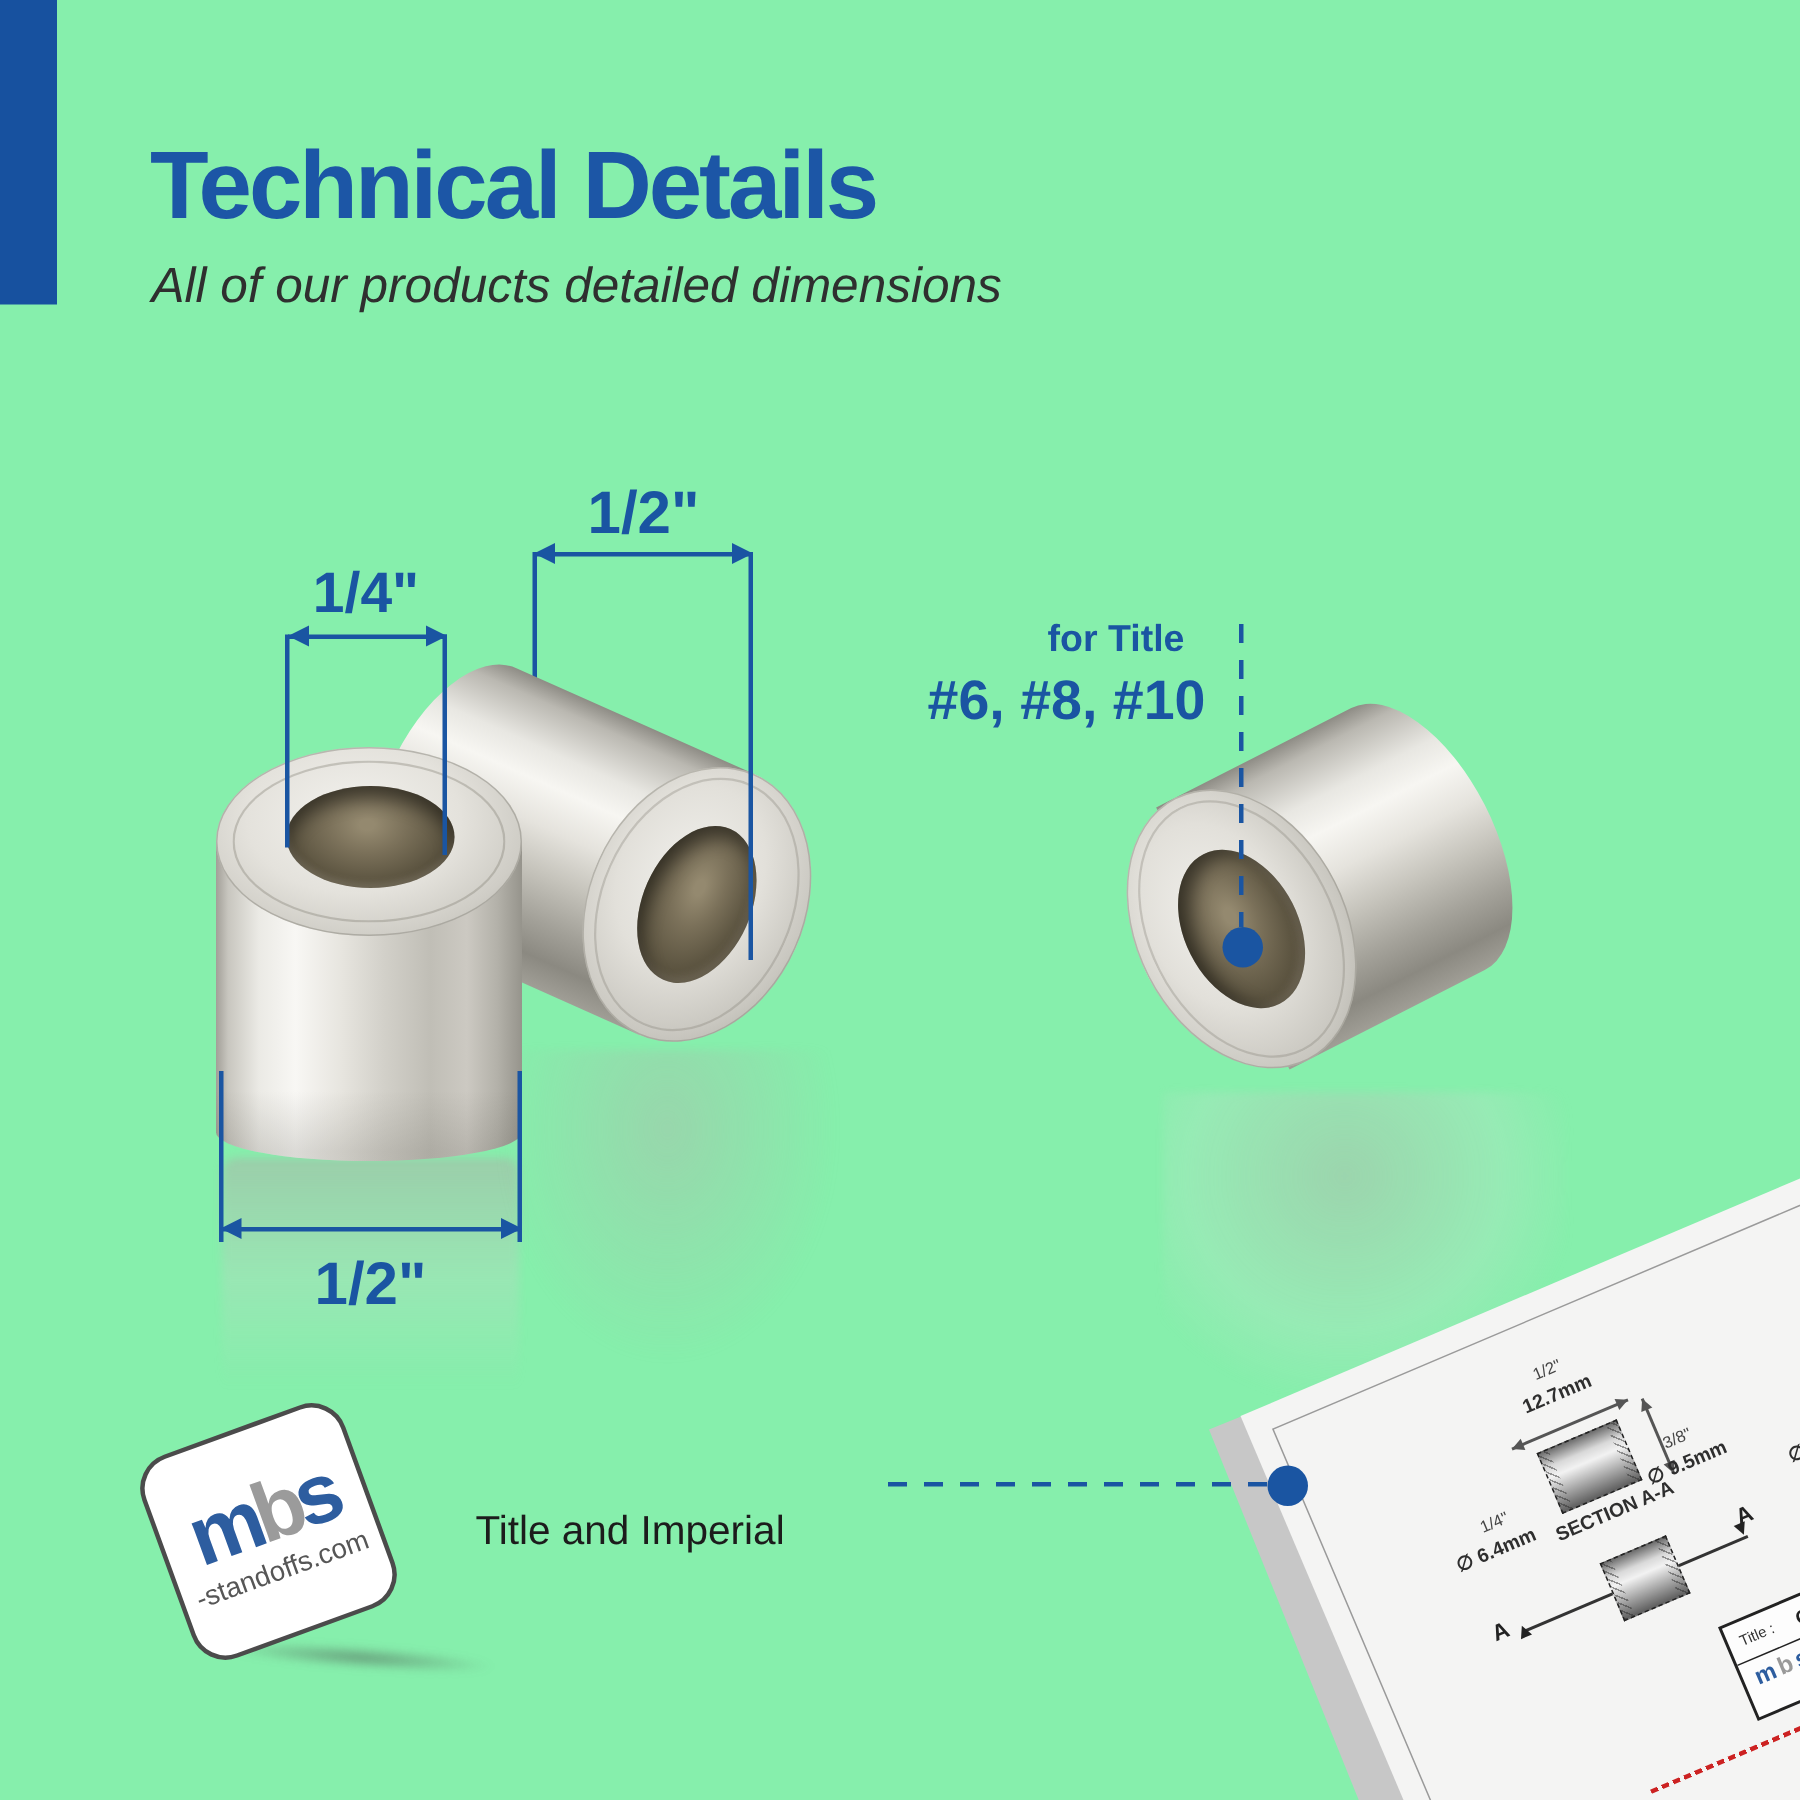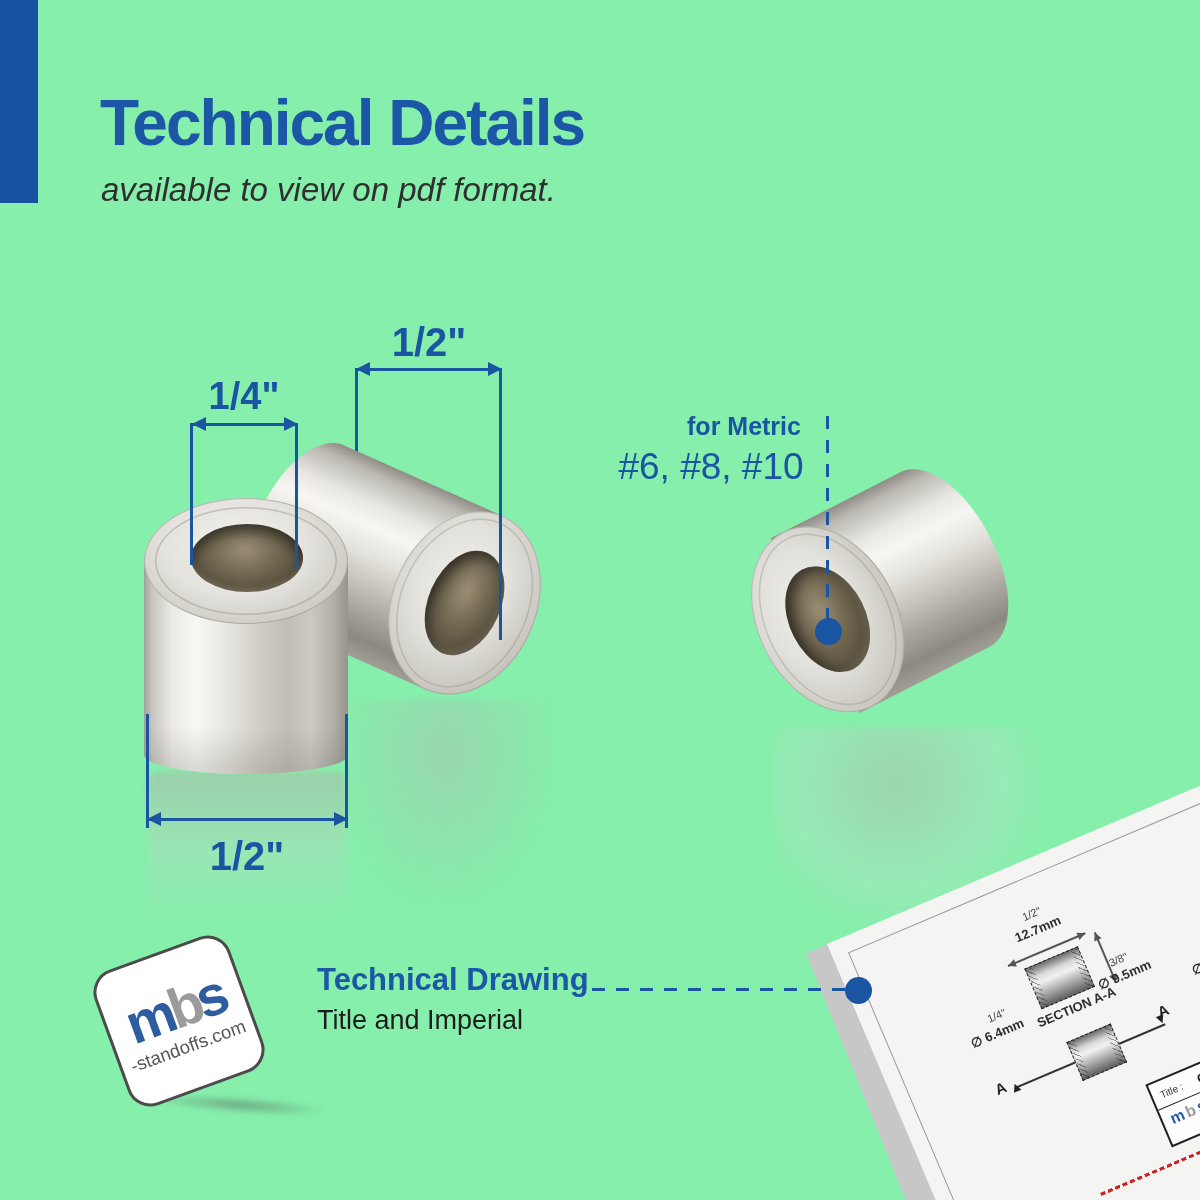--- a/index.html
+++ b/index.html
@@ -60,21 +60,21 @@
   .refl{z-index:0;filter:blur(3px);}
   .refl-left{left:148px;top:772px;width:198px;height:180px;border-radius:10px;
      background:linear-gradient(180deg,rgba(176,174,168,.5),rgba(210,209,205,.25) 45%,rgba(240,240,239,0) 85%);}
   .refl-mid{left:330px;top:700px;width:230px;height:210px;
      background:radial-gradient(ellipse at 50% 25%,rgba(180,178,172,.4),rgba(255,255,255,0) 70%);}
   .refl-right{left:775px;top:728px;width:270px;height:200px;
      background:radial-gradient(ellipse at 45% 28%,rgba(183,181,175,.45),rgba(220,220,218,.2) 50%,rgba(255,255,255,0) 75%);}
 
   
   .screw-l1{font-size:25px;font-weight:800;color:#1a55a2;z-index:6;}
-  .screw-l2{font-size:37px;font-weight:400;color:#1a55a2;z-index:6;}
+  .screw-l2{font-size:37px;font-weight:700;color:#1a55a2;z-index:6;}
 
   
   .logo-card{left:107px;top:949px;width:138px;height:138px;background:#fff;border:3.5px solid #4b4b4b;
      border-radius:24px;transform:rotate(-20deg);z-index:4;display:flex;flex-direction:column;
      align-items:center;justify-content:center;}
   .logo-word{font-size:56px;font-weight:800;letter-spacing:-5px;line-height:50px;display:flex;}
   .logo-m,.logo-s{color:#2d5d9f;} .logo-b{color:#9b9b9b;}
   .logo-domain{font-size:18.5px;color:#565656;margin-top:3px;letter-spacing:0;}
   .logo-shadow{left:150px;top:1098px;width:180px;height:14px;border-radius:50%;
      background:radial-gradient(closest-side,rgba(70,70,70,.5),rgba(70,70,70,0));
@@ -113,21 +113,21 @@
      background:repeating-linear-gradient(90deg,#cc2222 0 5px,rgba(204,34,34,0) 5px 8px);}
 </style>
 </head>
 <body>
 
 <div class="stage">
 
   <div class="abs accent-bar"></div>
   <div class="abs title">Technical Details</div>
   <div class="abs subtitle">
-    <div>available to view on pdf format.</div>
+    <div>All of our products detailed dimensions</div>
   </div>
 
   <div class="abs refl refl-left"></div>
   <div class="abs refl refl-mid"></div>
   <div class="abs refl refl-right"></div>
 
   <div class="cyl-wrap" style="left:386px;top:568px;">
     <div class="cyl" style="left:-160px;top:-95px;width:320px;height:190px;transform:rotate(24deg);">
       <div class="cyl-body-mid"></div>
       <div class="cyl-face" style="left:174px;top:0;width:144px;height:190px;"></div>
@@ -163,36 +163,35 @@
   <div class="abs dim-line" style="left:355px;top:368px;width:3px;height:140px;z-index:1;"></div>
   <div class="abs dim-line" style="left:499px;top:368px;width:3px;height:272px;"></div>
 
   <div class="abs dim-line" style="left:146px;top:714px;width:3px;height:114px;"></div>
   <div class="abs dim-line" style="left:345px;top:714px;width:3px;height:114px;"></div>
   <div class="abs dim-line" style="left:147px;top:818px;width:201px;height:3px;"></div>
   <div class="abs arr arr-left" style="left:147px;top:812px;"></div>
   <div class="abs arr arr-right" style="left:334px;top:812px;"></div>
   <div class="abs dim-label ctr" style="left:247px;top:834px;">1/2"</div>
 
-  <div class="abs screw-l1 ctr" style="left:744px;top:412px;">for Metric</div>
+  <div class="abs screw-l1 ctr" style="left:744px;top:412px;">for Title</div>
   <div class="abs screw-l2 ctr" style="left:711px;top:446px;">#6, #8, #10</div>
   <div class="abs dash-v" style="left:826px;top:416px;height:202px;"></div>
   <div class="abs blue-dot" style="left:815px;top:618px;"></div>
 
   <div class="abs logo-shadow"></div>
   <div class="abs logo-card">
     <div class="logo-word">
       <span class="logo-m">m</span>
       <span class="logo-b">b</span>
       <span class="logo-s">s</span>
     </div>
     <div class="logo-domain">-standoffs.com</div>
   </div>
 
-  <div class="abs callout-title">Technical Drawing</div>
   <div class="abs callout-desc">
     <div>Title and Imperial</div>
   </div>
   <div class="abs dash-h" style="left:592px;top:988px;width:254px;"></div>
   <div class="abs blue-dot" style="left:845px;top:977px;"></div>
 
   <div class="abs sheet-shadow"></div>
   <div class="abs sheet">
     <div class="sheet-inner"></div>
 

